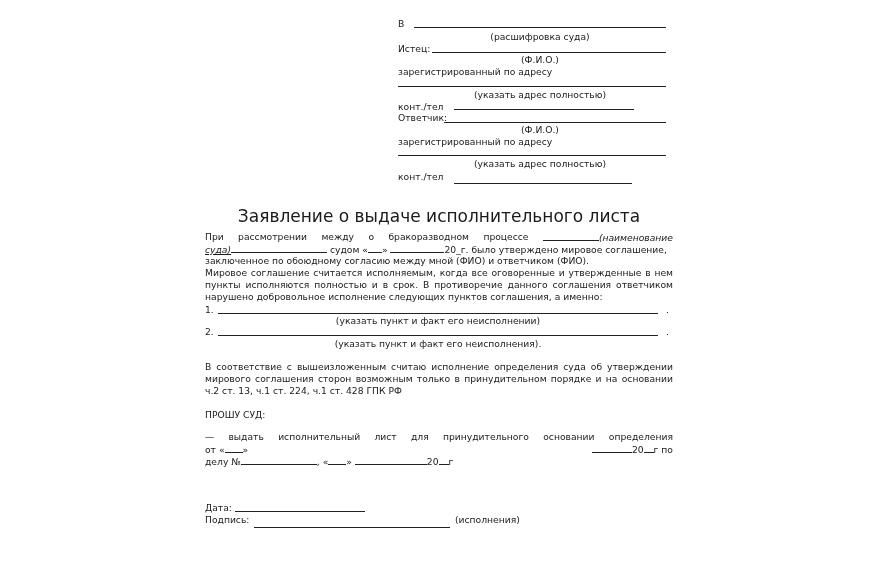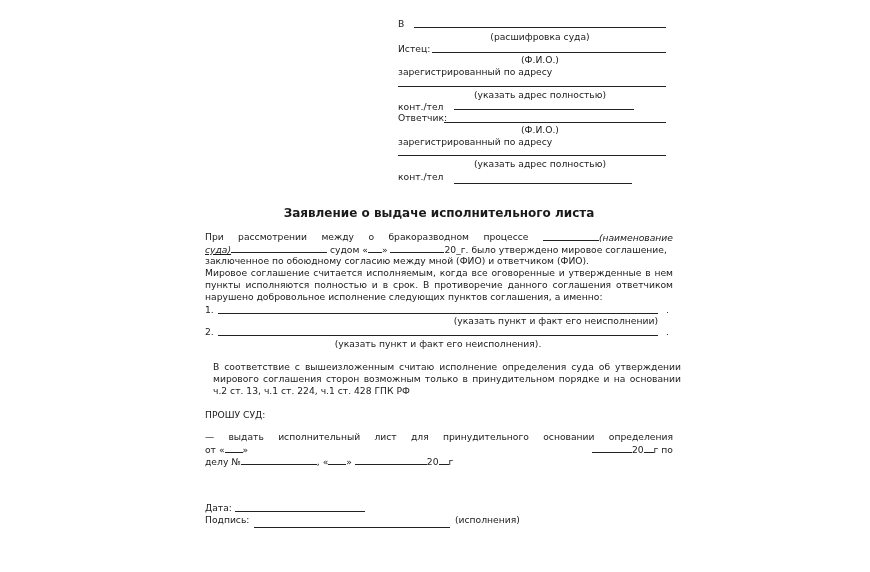--- a/index.html
+++ b/index.html
@@ -1,21 +1,21 @@
 <!DOCTYPE html>
 <html><head>
 <meta charset="utf-8">
 <style>
   html, body { margin:0; padding:0; background:#ffffff; }
   body { width:870px; height:572px; position:relative; overflow:hidden;
          font-family:"DejaVu Sans", "Liberation Sans", sans-serif; font-size:9.2px; color:#1a1a1a; }
   .abs { position:absolute; white-space:nowrap; }
   .line { position:absolute; height:0; border-top:1px solid #222; }
   .cap { position:absolute; text-align:center; white-space:nowrap; }
-  .title { font-weight:bold; font-size:12px; }
+  .title { font-weight:normal; font-size:17px; }
   .just { position:absolute; left:205px; width:468px; text-align:justify; text-align-last:justify; white-space:normal; }
   .it { font-style:italic;margin-top:36px; }
   .u { display:inline-block; border-bottom:1px solid #222; height:9px; vertical-align:baseline; }
 </style>
 </head>
 <body>
 
 <div>
   <span class="abs" style="left:398px;top:18px;">В</span>
   <div class="line" style="left:414px;top:27px;width:252px;"></div>
@@ -62,28 +62,28 @@
     <span class="u" style="width:54px;"></span><span>20_г. было утверждено мировое соглашение,</span>
   </div>
   <div class="abs" style="left:205px;top:255px;">заключенное по обоюдному согласию между мной (ФИО) и ответчиком (ФИО).</div>
 </div>
 
 <div class="just" style="top:267px;line-height:12px;text-align-last:left;">Мировое соглашение считается исполняемым, когда все оговоренные и утвержденные в нем пункты исполняются полностью и в срок. В противоречие данного соглашения ответчиком нарушено добровольное исполнение следующих пунктов соглашения, а именно:</div>
 
 <span class="abs" style="left:205px;top:304px;">1.</span>
 <div class="line" style="left:218px;top:313px;width:440px;"></div>
 <span class="abs" style="left:666px;top:304px;">.</span>
-<div class="cap" style="left:218px;top:315px;width:440px;text-align:right;">(указать пункт и факт его неисполнении)</div>
+<div class="cap" style="left:218px;top:315px;width:440px;">(указать пункт и факт его неисполнении)</div>
 
 <span class="abs" style="left:205px;top:326px;">2.</span>
 <div class="line" style="left:218px;top:335px;width:440px;"></div>
 <span class="abs" style="left:666px;top:326px;">.</span>
 <div class="cap" style="left:218px;top:338px;width:440px;">(указать пункт и факт его неисполнения).</div>
 
-<div class="just" style="top:361px;line-height:12px;text-align-last:left;margin-left:8px;">В соответствие с вышеизложенным считаю исполнение определения суда об утверждении мирового соглашения сторон возможным только в принудительном порядке и на основании ч.2 ст. 13, ч.1 ст. 224, ч.1 ст. 428 ГПК РФ</div>
+<div class="just" style="top:361px;line-height:12px;text-align-last:left;">В соответствие с вышеизложенным считаю исполнение определения суда об утверждении мирового соглашения сторон возможным только в принудительном порядке и на основании ч.2 ст. 13, ч.1 ст. 224, ч.1 ст. 428 ГПК РФ</div>
 
 <div class="abs" style="left:205px;top:409px;">ПРОШУ СУД:</div>
 
 <div>
   <div class="abs" style="left:205px;top:431px;width:468px;display:flex;justify-content:space-between;">
     <span>—</span>
     <span>выдать</span>
     <span>исполнительный</span>
     <span>лист</span>
     <span>для</span>

